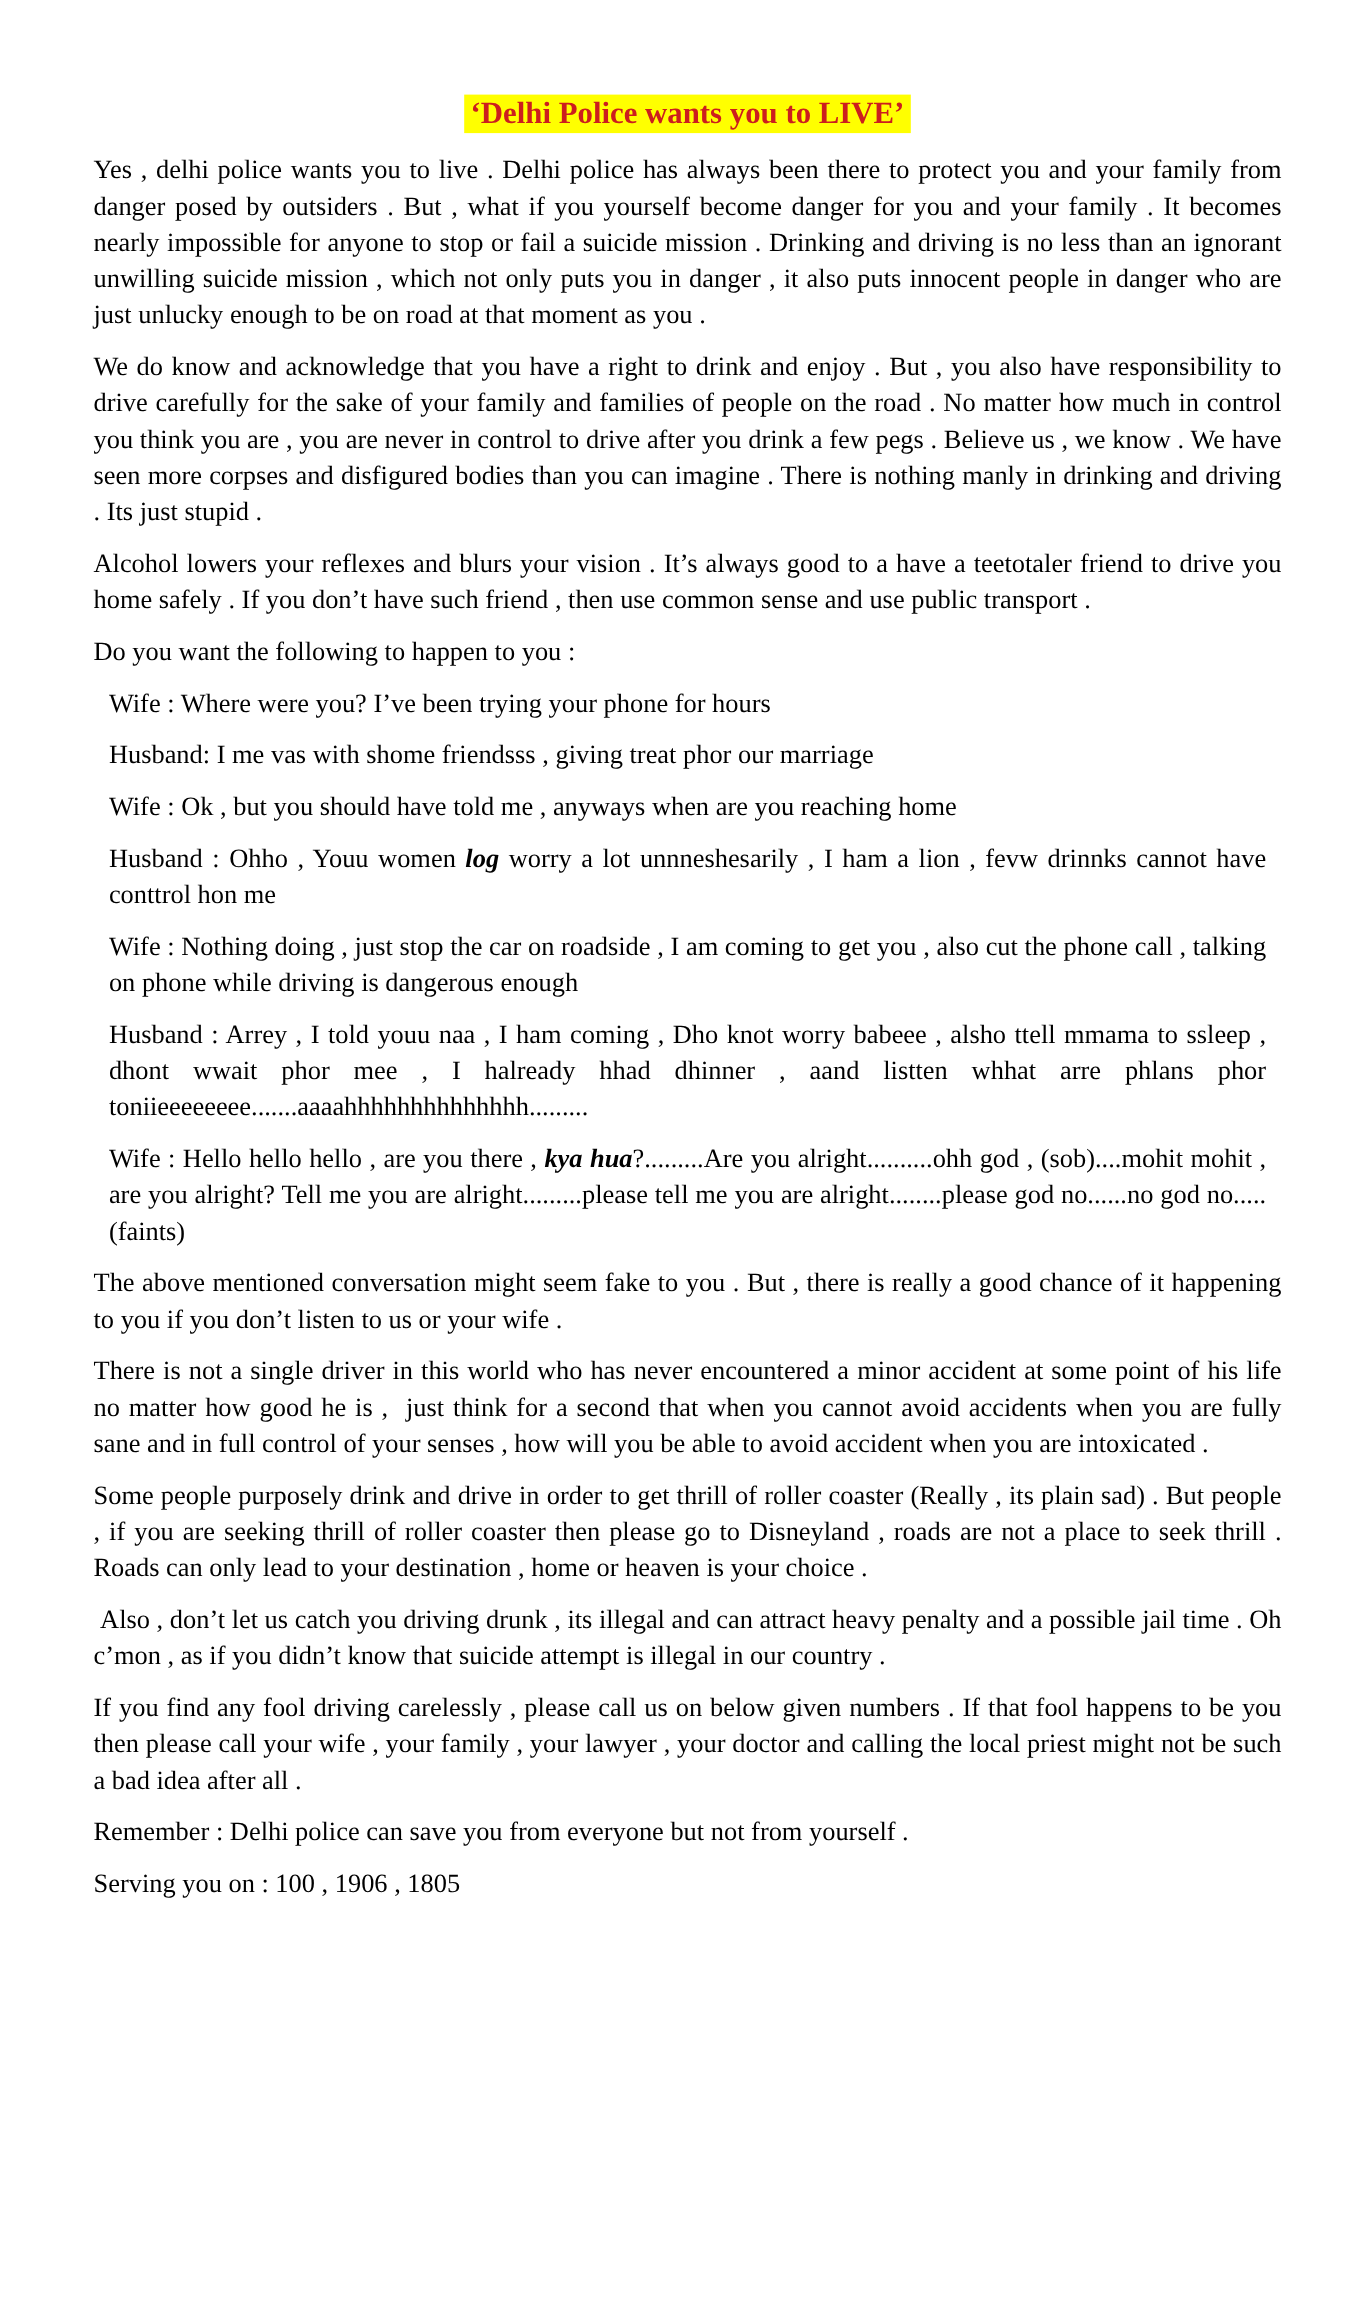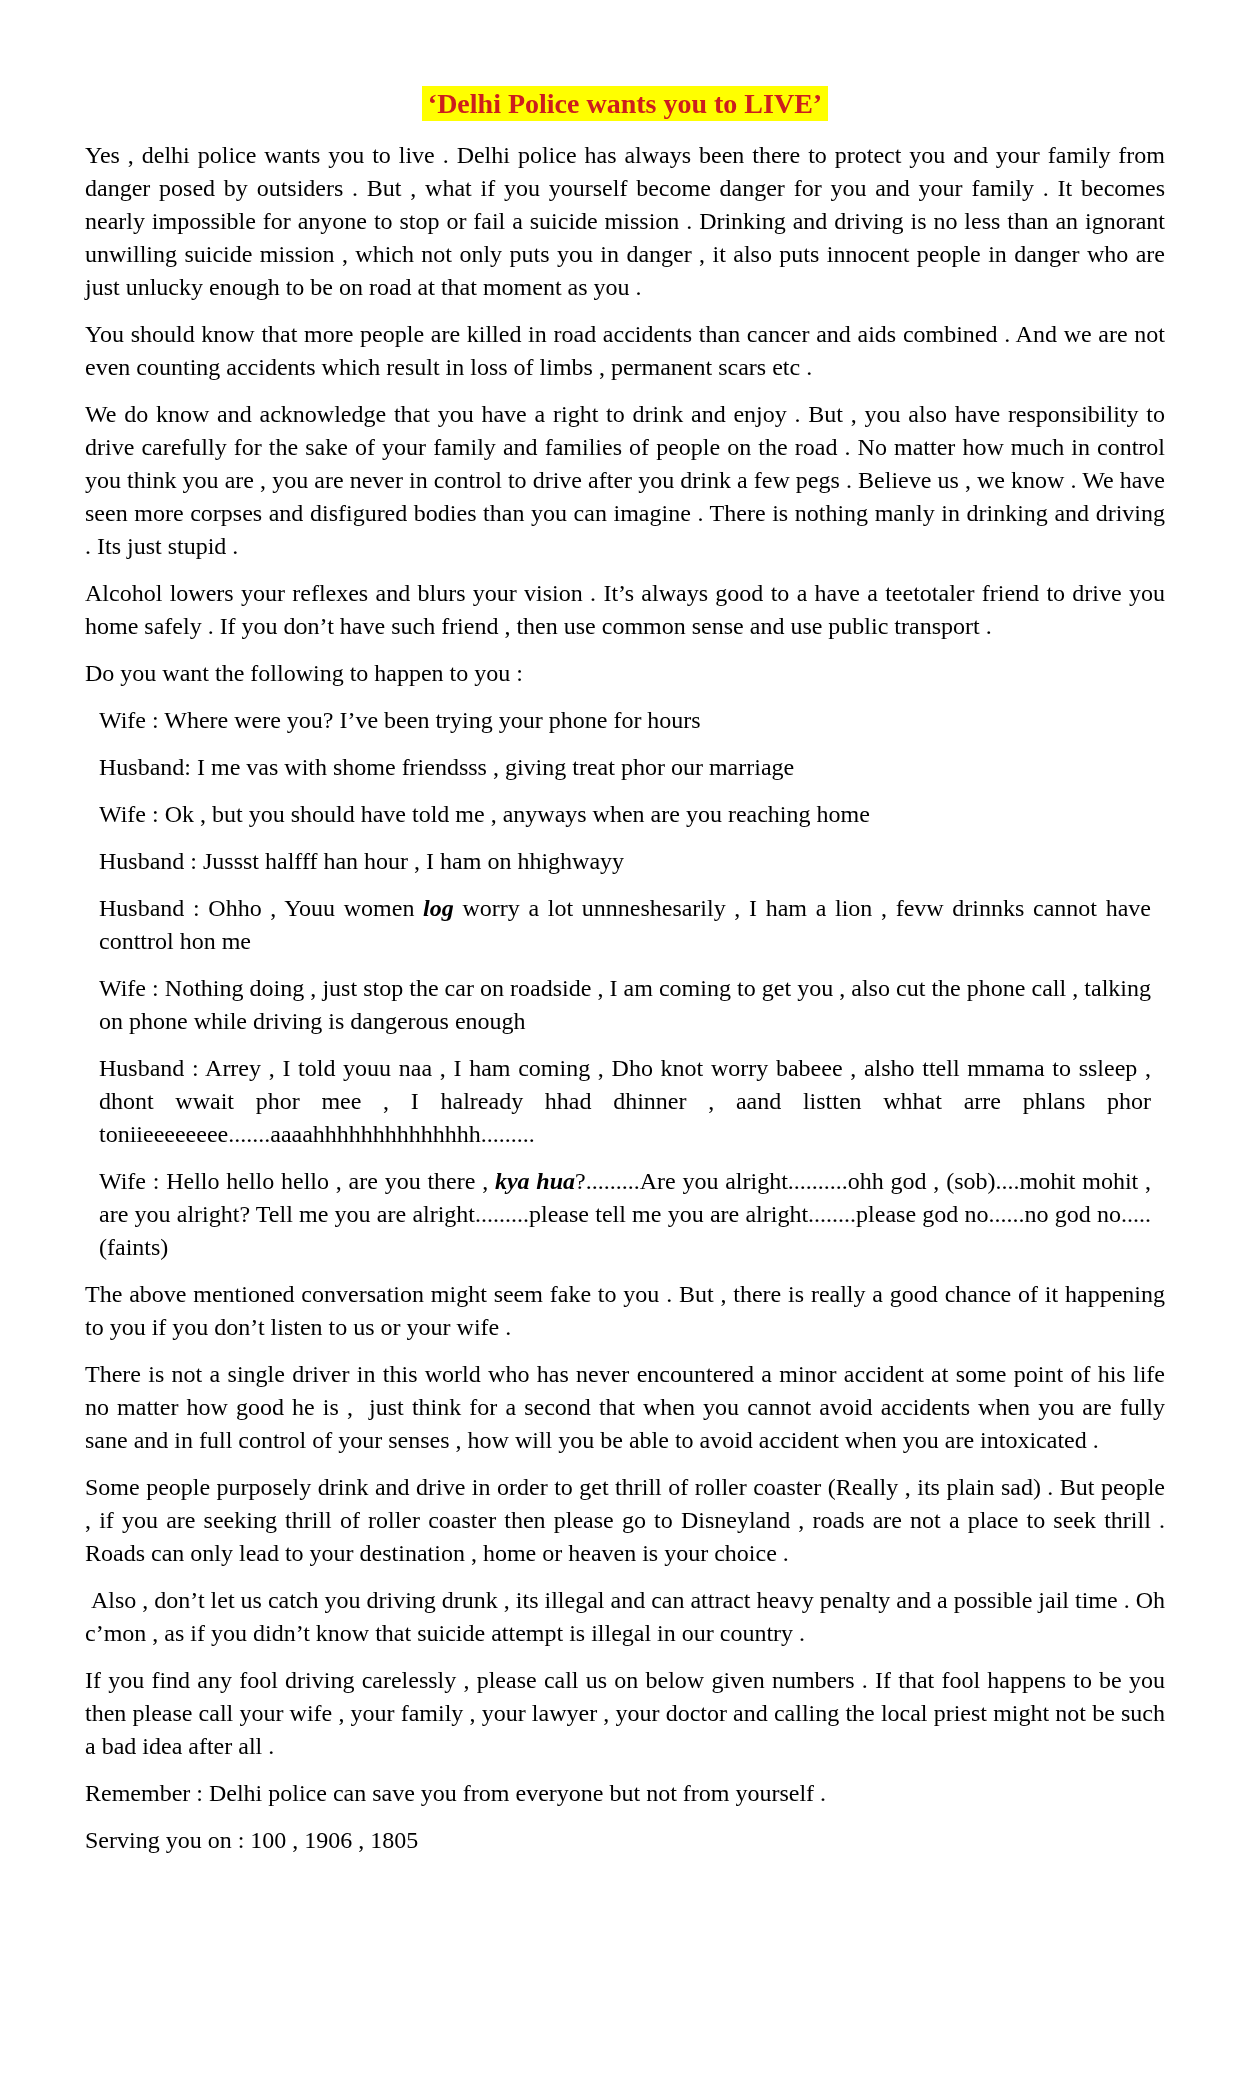--- a/index.html
+++ b/index.html
@@ -55,29 +55,27 @@
 </style>
 </head>
 <body>
 
 <div class="page">
   <div class="title-row">
     <span class="doc-title">‘Delhi Police wants you to LIVE’</span>
   </div>
   <div id="doc-body">
       <div class="para"><span class="">Yes , delhi police wants you to live . Delhi police has always been there to protect you and your family from danger posed by outsiders . But , what if you yourself become danger for you and your family . It becomes nearly impossible for anyone to stop or fail a suicide mission . Drinking and driving is no less than an ignorant unwilling suicide mission , which not only puts you in danger , it also puts innocent people in danger who are just unlucky enough to be on road at that moment as you .</span></div>
-      <div class="para"><span class="">You should know that more people are killed in road accidents than cancer and aids combined . And we are not even counting accidents which result in loss of limbs , permanent scars etc .</span></div>
       <div class="para"><span class="">We do know and acknowledge that you have a right to drink and enjoy . But , you also have responsibility to drive carefully for the sake of your family and families of people on the road . No matter how much in control you think you are , you are never in control to drive after you drink a few pegs . Believe us , we know . We have seen more corpses and disfigured bodies than you can imagine . There is nothing manly in drinking and driving . Its just stupid .</span></div>
       <div class="para"><span class="">Alcohol lowers your reflexes and blurs your vision . It’s always good to a have a teetotaler friend to drive you home safely . If you don’t have such friend , then use common sense and use public transport .</span></div>
       <div class="para"><span class="">Do you want the following to happen to you :</span></div>
       <div class="dialogue">
         <div class="turn"><span class="">Wife : Where were you? I’ve been trying your phone for hours</span></div>
         <div class="turn"><span class="">Husband: I me vas with shome friendsss , giving treat phor our marriage</span></div>
         <div class="turn"><span class="">Wife : Ok , but you should have told me , anyways when are you reaching home</span></div>
-        <div class="turn"><span class="">Husband : Jussst halfff han hour , I ham on hhighwayy</span></div>
         <div class="turn"><span class="">Husband : Ohho , Youu women </span><span class="em">log</span><span class=""> worry a lot unnneshesarily , I ham a lion , fevw drinnks cannot have conttrol hon me</span></div>
         <div class="turn"><span class="">Wife : Nothing doing , just stop the car on roadside , I am coming to get you , also cut the phone call , talking on phone while driving is dangerous enough</span></div>
         <div class="turn"><span class="">Husband : Arrey , I told youu naa , I ham coming , Dho knot worry babeee , alsho ttell mmama to ssleep , dhont wwait phor mee , I halready hhad dhinner , aand listten whhat arre phlans phor toniieeeeeeee.......aaaahhhhhhhhhhhhhh.........</span></div>
         <div class="turn"><span class="">Wife : Hello hello hello , are you there , </span><span class="em">kya hua</span><span class="">?.........Are you alright..........ohh god , (sob)....mohit mohit , are you alright? Tell me you are alright.........please tell me you are alright........please god no......no god no.....(faints)</span></div>
       </div>
       <div class="para"><span class="">The above mentioned conversation might seem fake to you . But , there is really a good chance of it happening to you if you don’t listen to us or your wife .</span></div>
       <div class="para"><span class="">There is not a single driver in this world who has never encountered a minor accident at some point of his life no matter how good he is ,&nbsp; just think for a second that when you cannot avoid accidents when you are fully sane and in full control of your senses , how will you be able to avoid accident when you are intoxicated .</span></div>
       <div class="para"><span class="">Some people purposely drink and drive in order to get thrill of roller coaster (Really , its plain sad) . But people , if you are seeking thrill of roller coaster then please go to Disneyland , roads are not a place to seek thrill . Roads can only lead to your destination , home or heaven is your choice .</span></div>
       <div class="para"><span class="">&nbsp;Also , don’t let us catch you driving drunk , its illegal and can attract heavy penalty and a possible jail time . Oh c’mon , as if you didn’t know that suicide attempt is illegal in our country .</span></div>
       <div class="para"><span class="">If you find any fool driving carelessly , please call us on below given numbers . If that fool happens to be you then please call your wife , your family , your lawyer , your doctor and calling the local priest might not be such a bad idea after all .</span></div>

